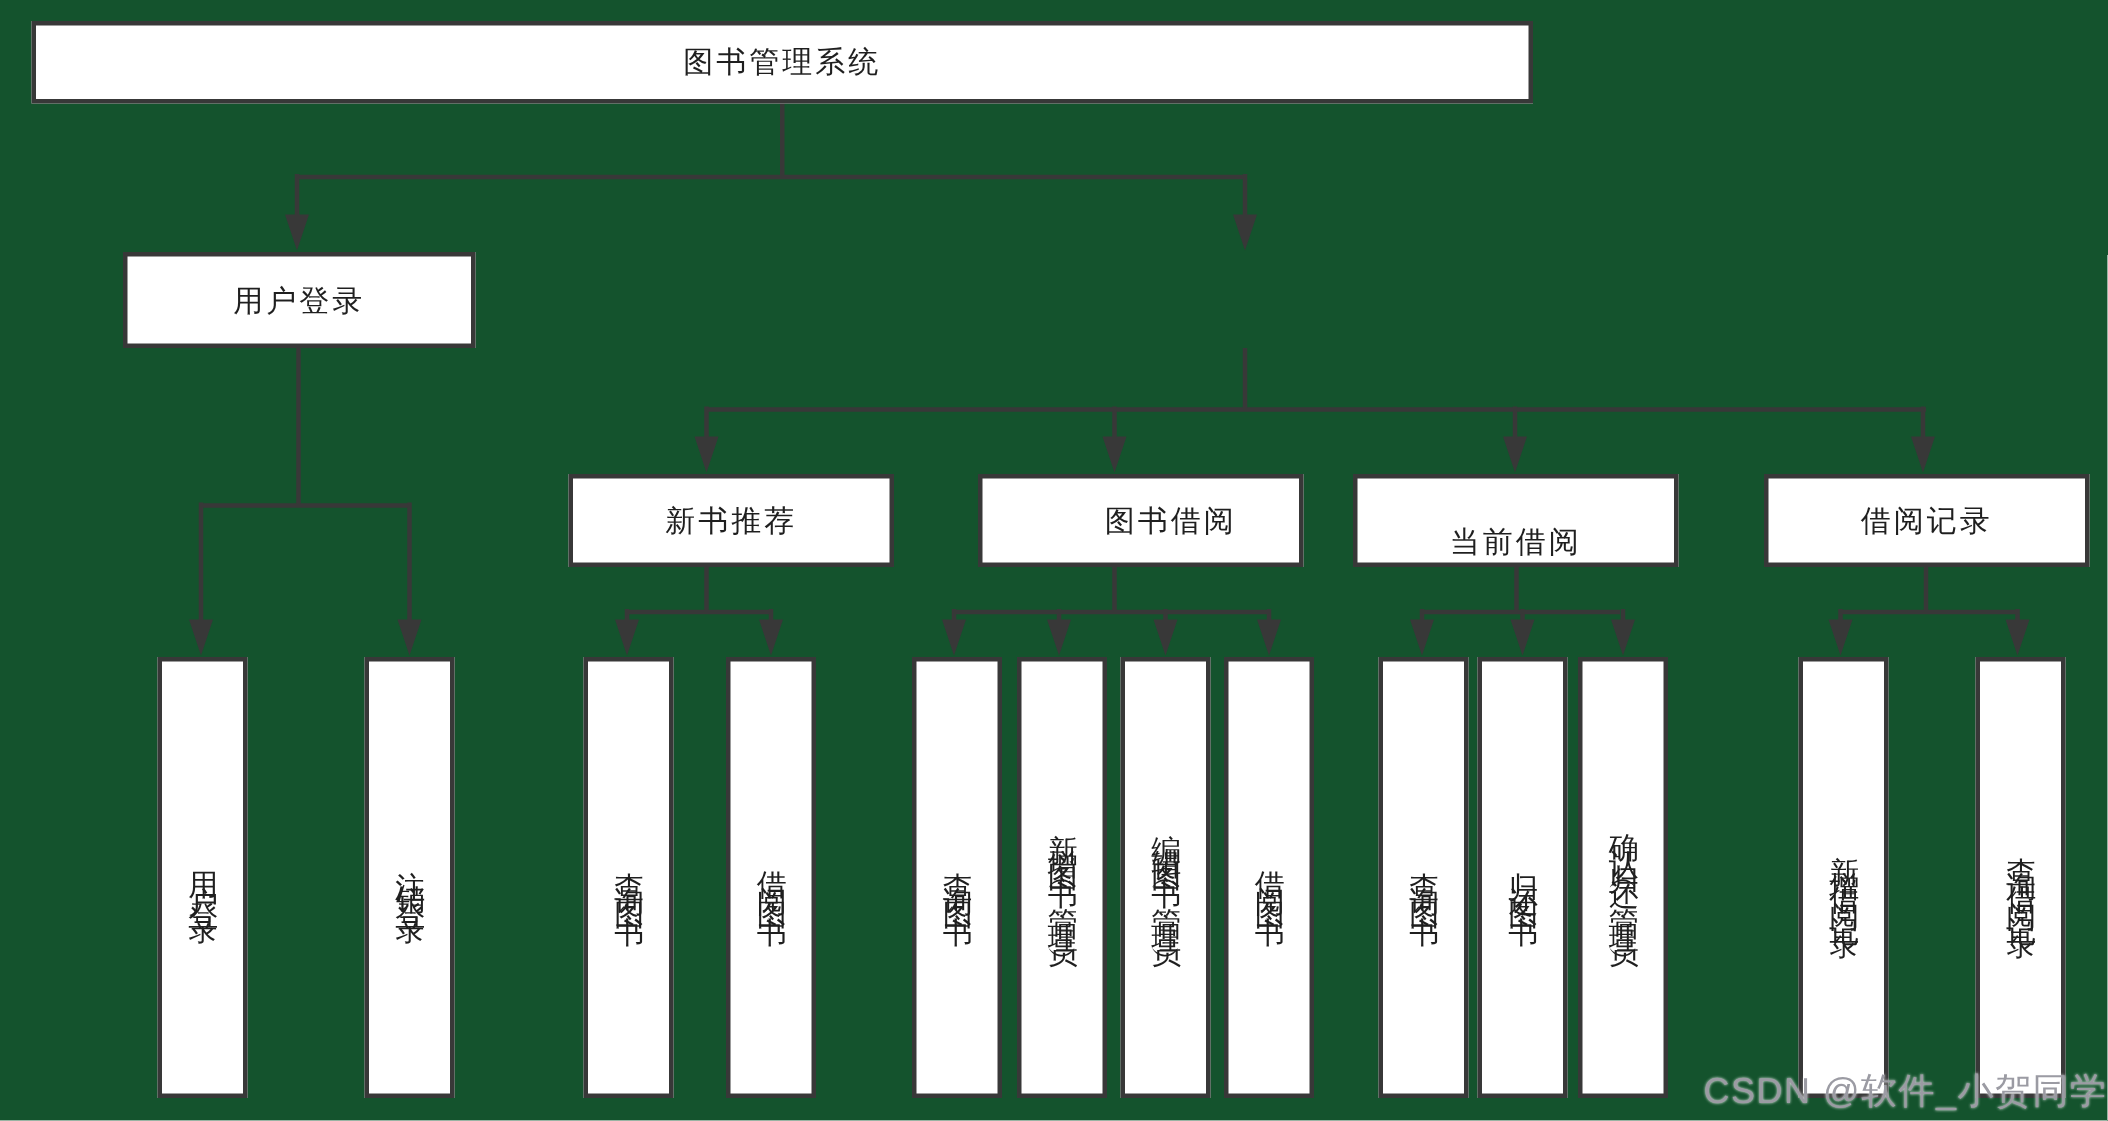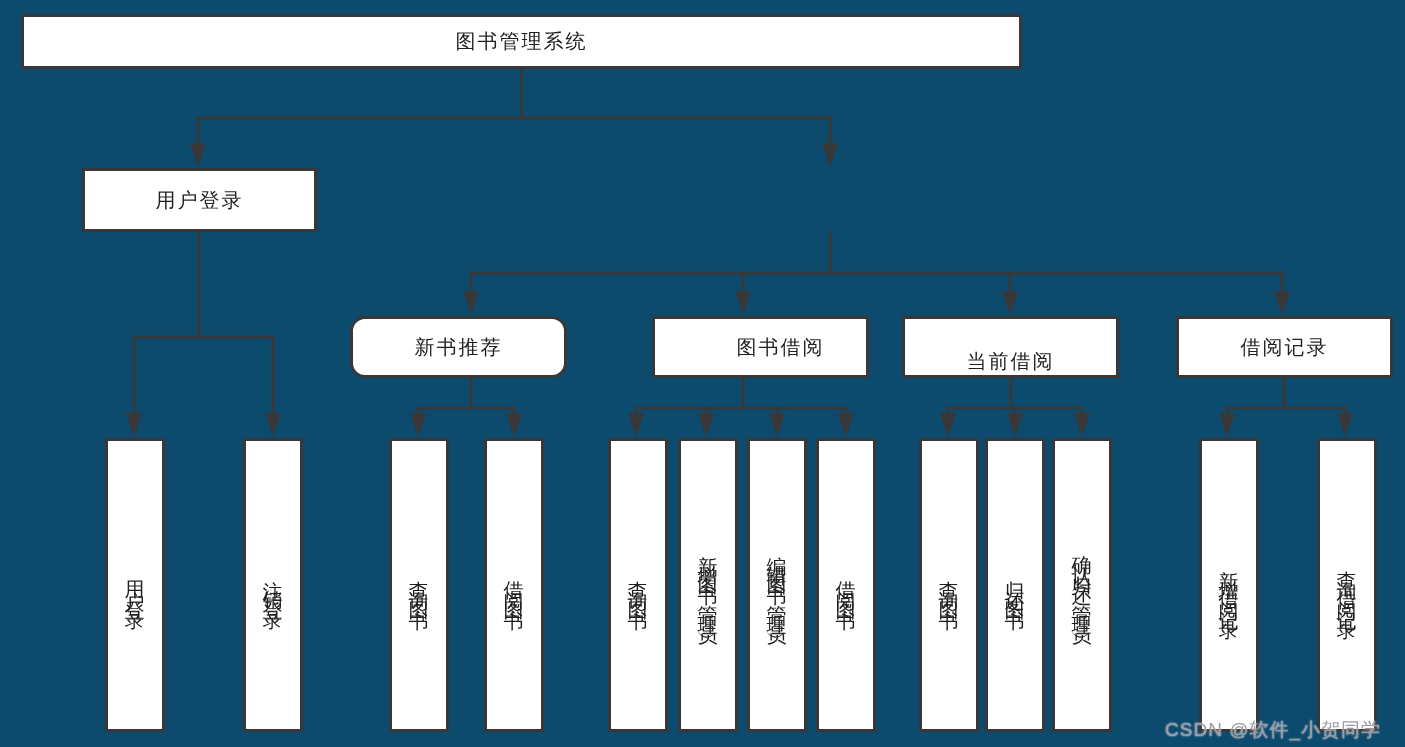--- a/index.html
+++ b/index.html
@@ -1,20 +1,20 @@
 <!DOCTYPE html>
 <html><head>
 <meta charset="utf-8">
 <style>
   html, body { margin: 0; padding: 0; background: #ffffff; }
   .canvas {
     position: relative;
     width: 1405px;
     height: 747px;
-    background: #0c4a6e;
+    background: #14532d;
     font-family: "Liberation Sans", "DejaVu Sans", sans-serif;
     color: #1f1f1f;
     overflow: hidden;
   }
   svg.connectors {
     position: absolute;
     left: 0; top: 0;
     width: 1405px; height: 747px;
   }
   .box {
@@ -36,42 +36,42 @@
   .box-l4    { top: 438px; width: 60px;  height: 294px; }
   .box-l4 .vtext {
     writing-mode: vertical-rl;
     text-orientation: mixed;
     letter-spacing: 10px;
     line-height: 1;
     font-size: 20px;
   }
   #n-user-login   { left: 82px;  }
   #n-book-mgmt    { left: 712px; }
-  #n-new-book     { left: 350px; border-radius: 15px; }
+  #n-new-book     { left: 379px; }
   #n-borrowing    { left: 652px; padding-left: 40px; }
   #n-current      { left: 902px; align-items: flex-end; }
   #n-records      { left: 1176px; }
   #l-login        { left: 105px; }
   #l-logout       { left: 243px; }
   #l-nb-search    { left: 389px; }
   #l-nb-borrow    { left: 484px; }
   #l-bw-search    { left: 608px; }
   #l-bw-add       { left: 678px; }
   #l-bw-edit      { left: 747px; }
   #l-bw-borrow    { left: 816px; }
   #l-cu-search    { left: 919px; }
   #l-cu-return    { left: 985px; }
   #l-cu-confirm   { left: 1052px; }
   #l-rc-add       { left: 1199px; }
   #l-rc-search    { left: 1317px; }
   .watermark {
     position: absolute;
-    right: 24px;
+    right: 0;
     bottom: 4px;
-    font-size: 19px;
+    font-size: 24px;
     letter-spacing: 1px;
     color: #9b9ba3;
     text-shadow: 0 0 2px rgba(255,255,255,0.9);
     z-index: 5;
     margin-top: 32px;
   }
 </style>
 </head>
 <body>
 

